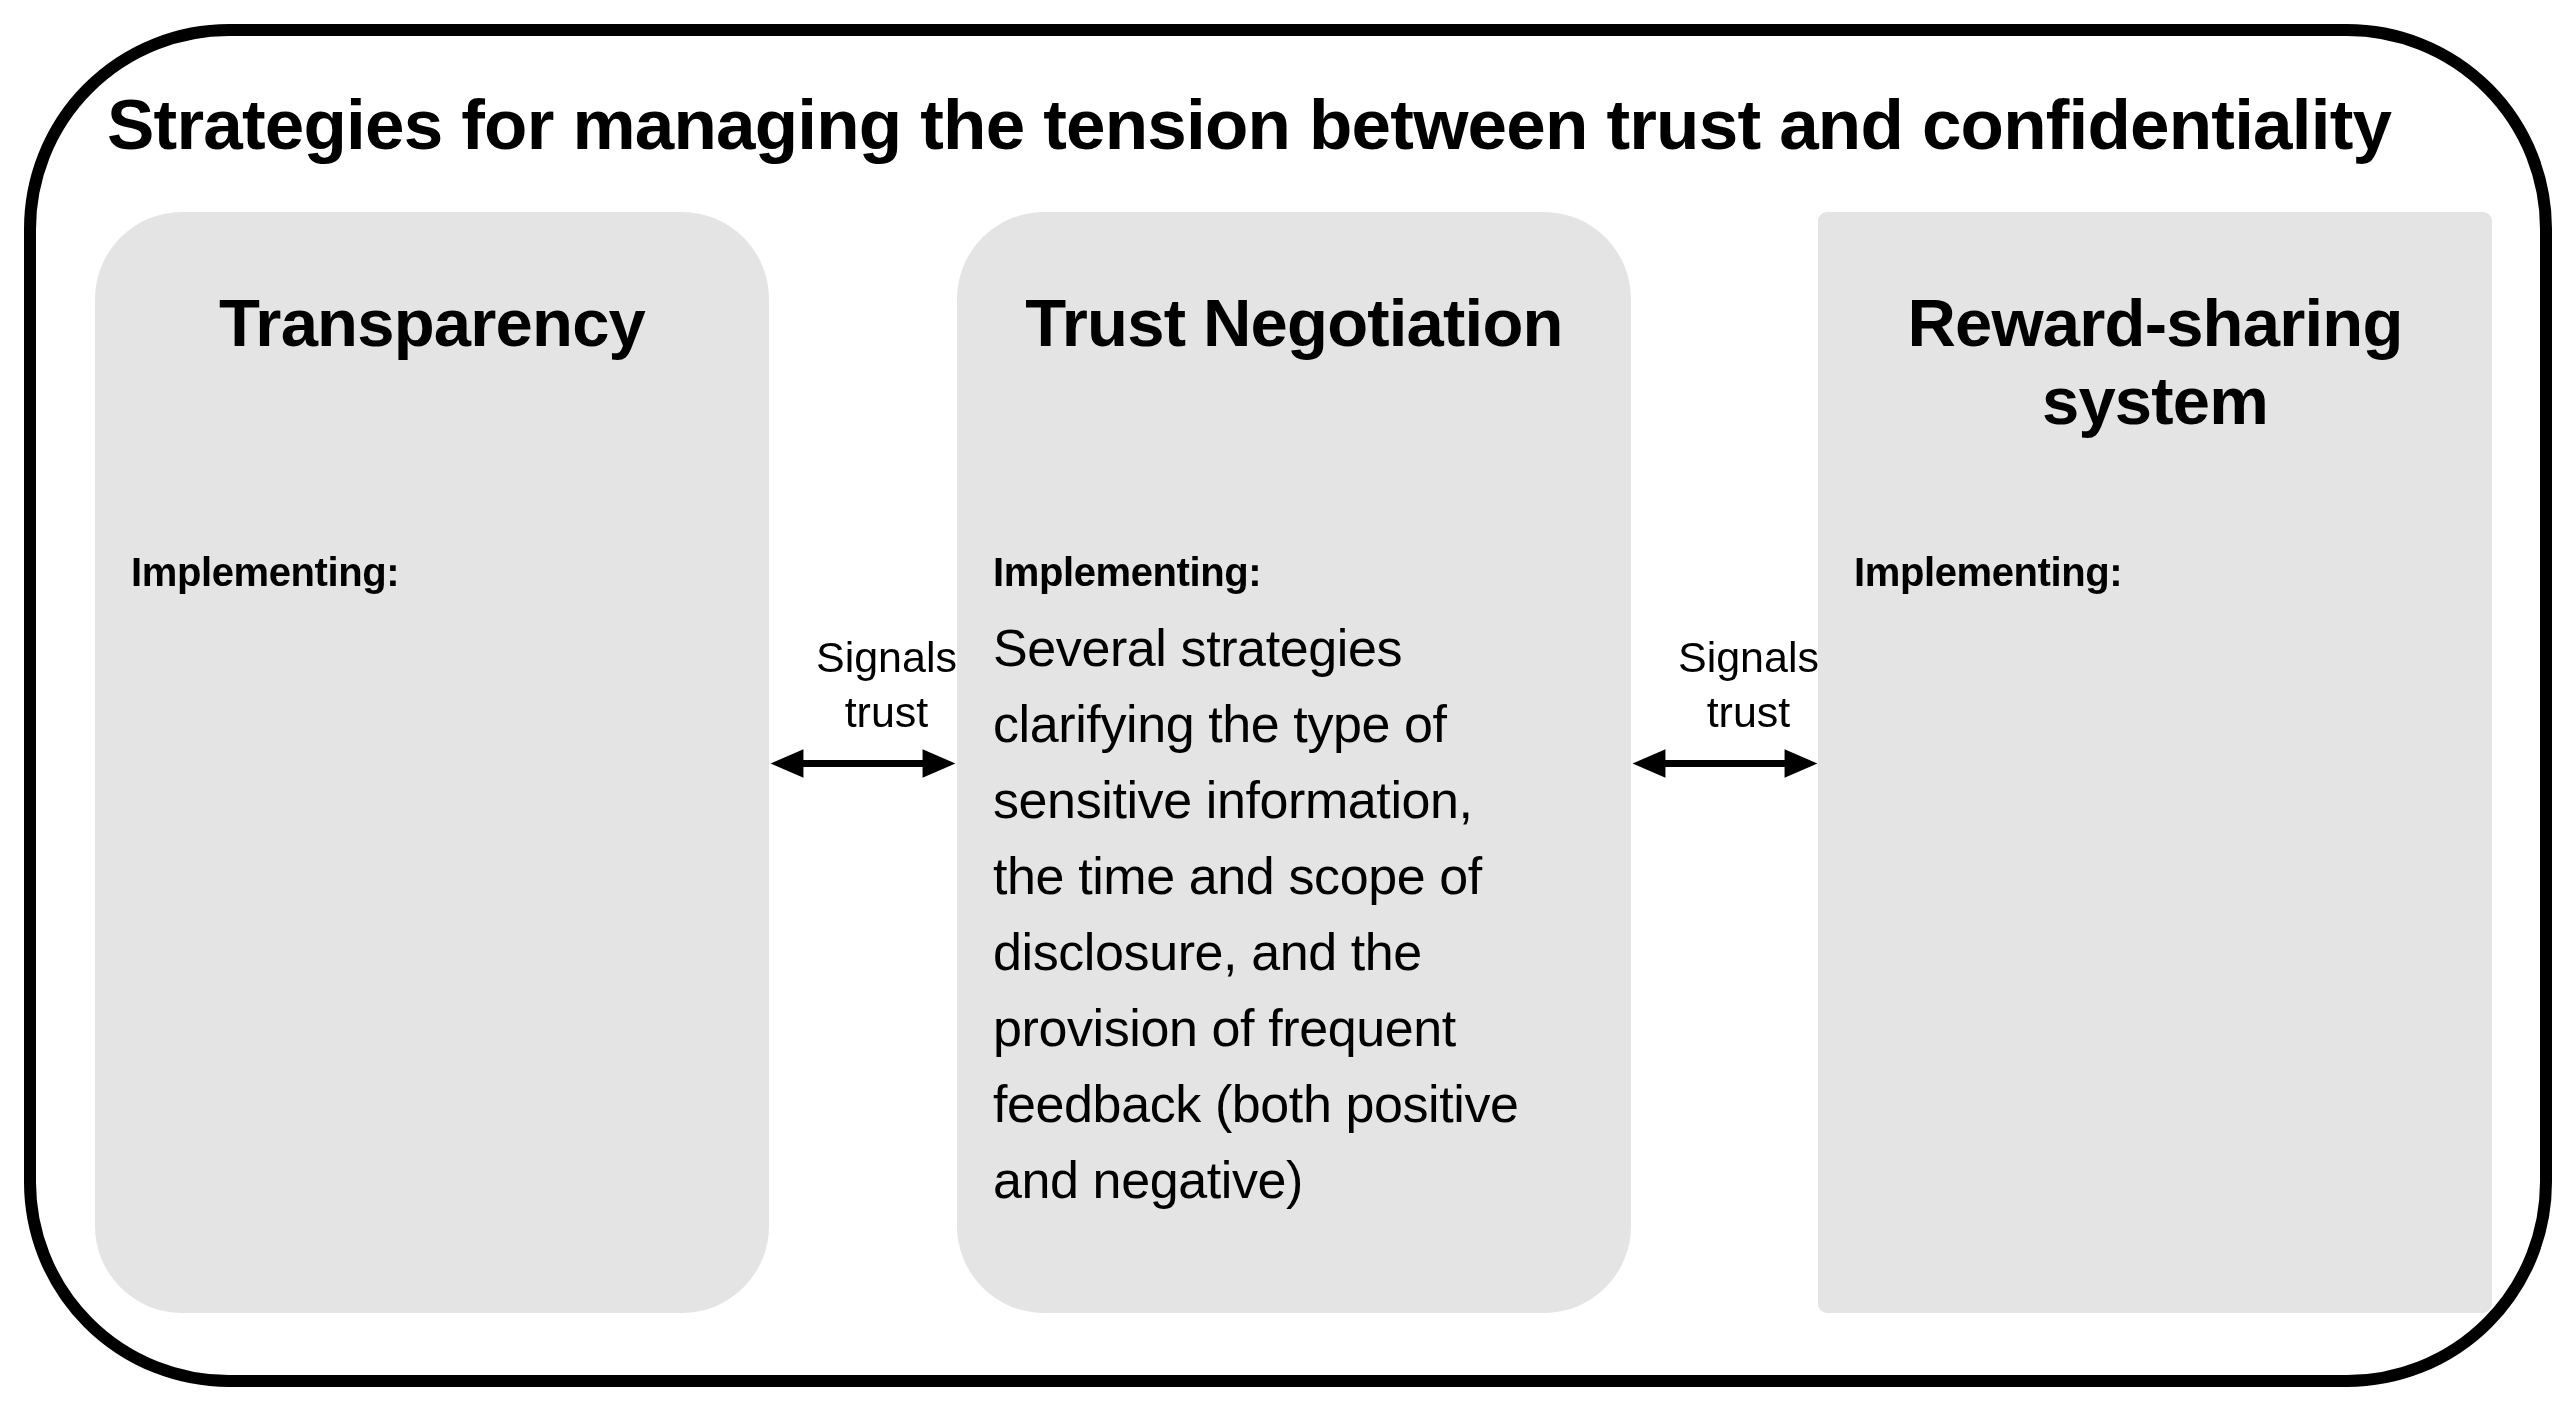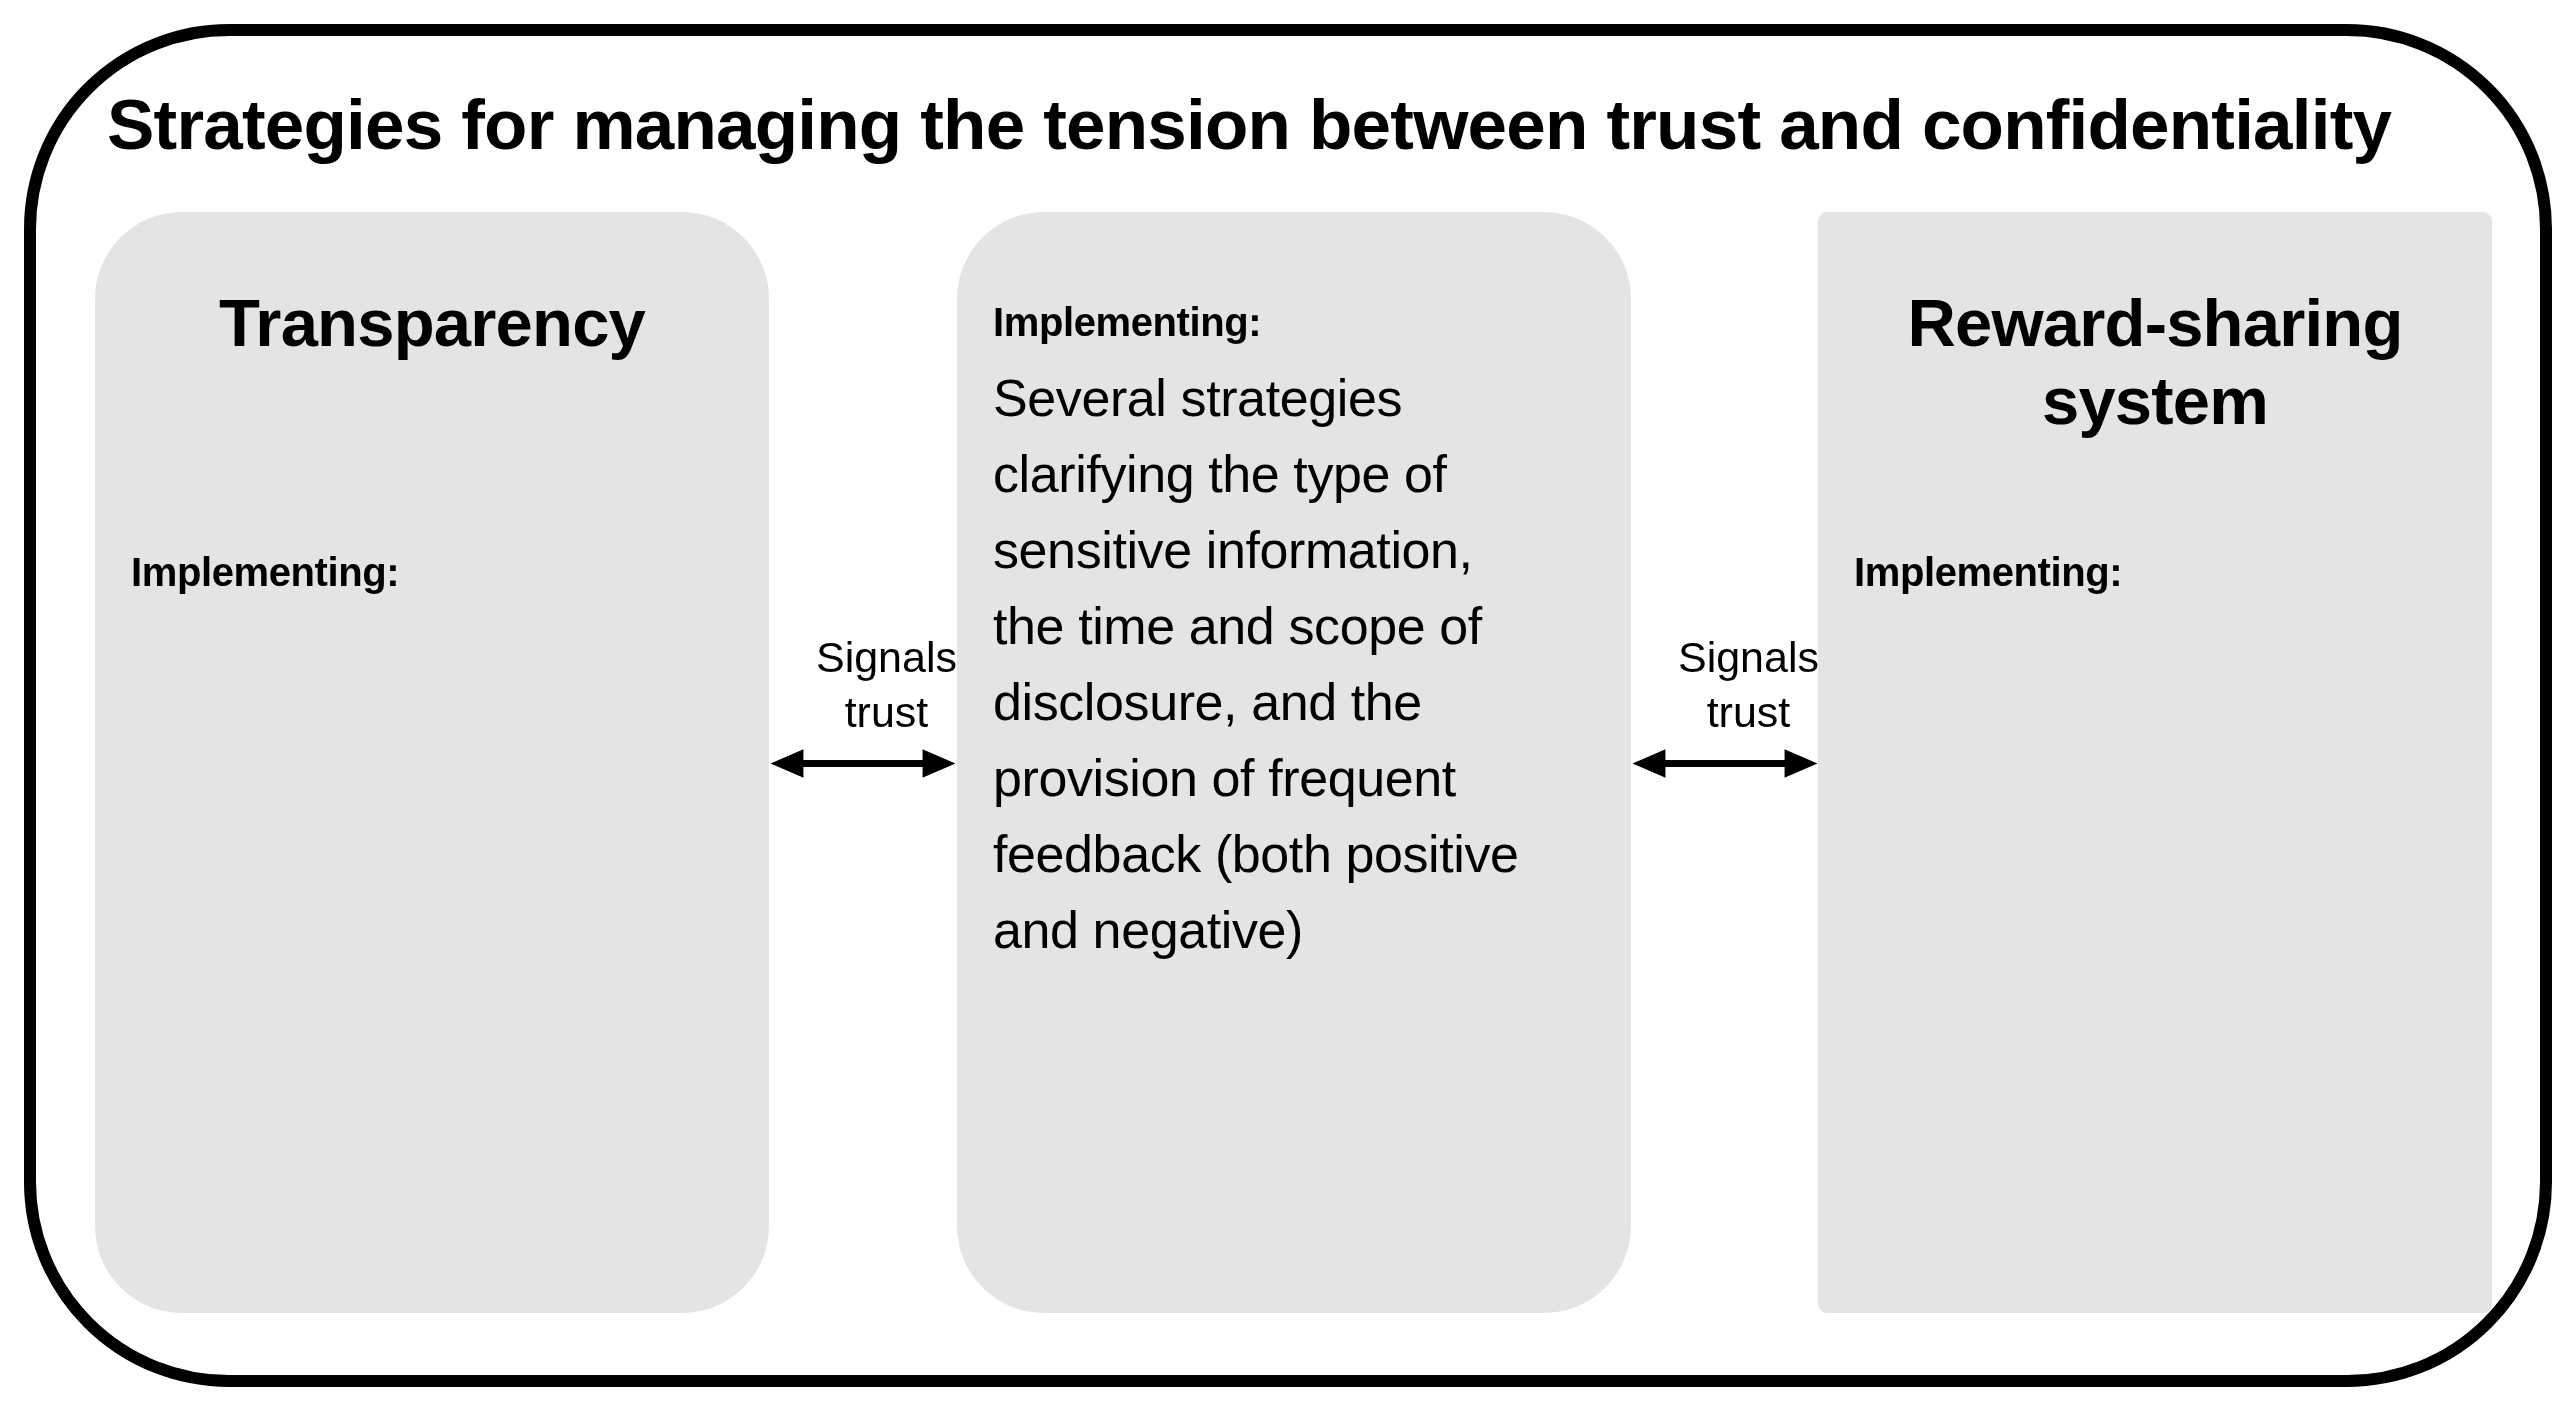--- a/index.html
+++ b/index.html
@@ -107,20 +107,21 @@
   <div class="frame"></div>
 
   <h1 class="main-title">Strategies for managing the tension between trust and confidentiality</h1>
 
   <div class="box box-1">
     <div class="box-title">Transparency</div>
     <div class="box-heading">Implementing:</div>
   </div>
 
   <div class="box box-2">
+    <div class="box-title">Trust Negotiation</div>
     <div class="box-heading">Implementing:</div>
     <div class="box-body">Several strategies
 clarifying the type of
 sensitive information,
 the time and scope of
 disclosure, and the
 provision of frequent
 feedback (both positive
 and negative)</div>
   </div>

